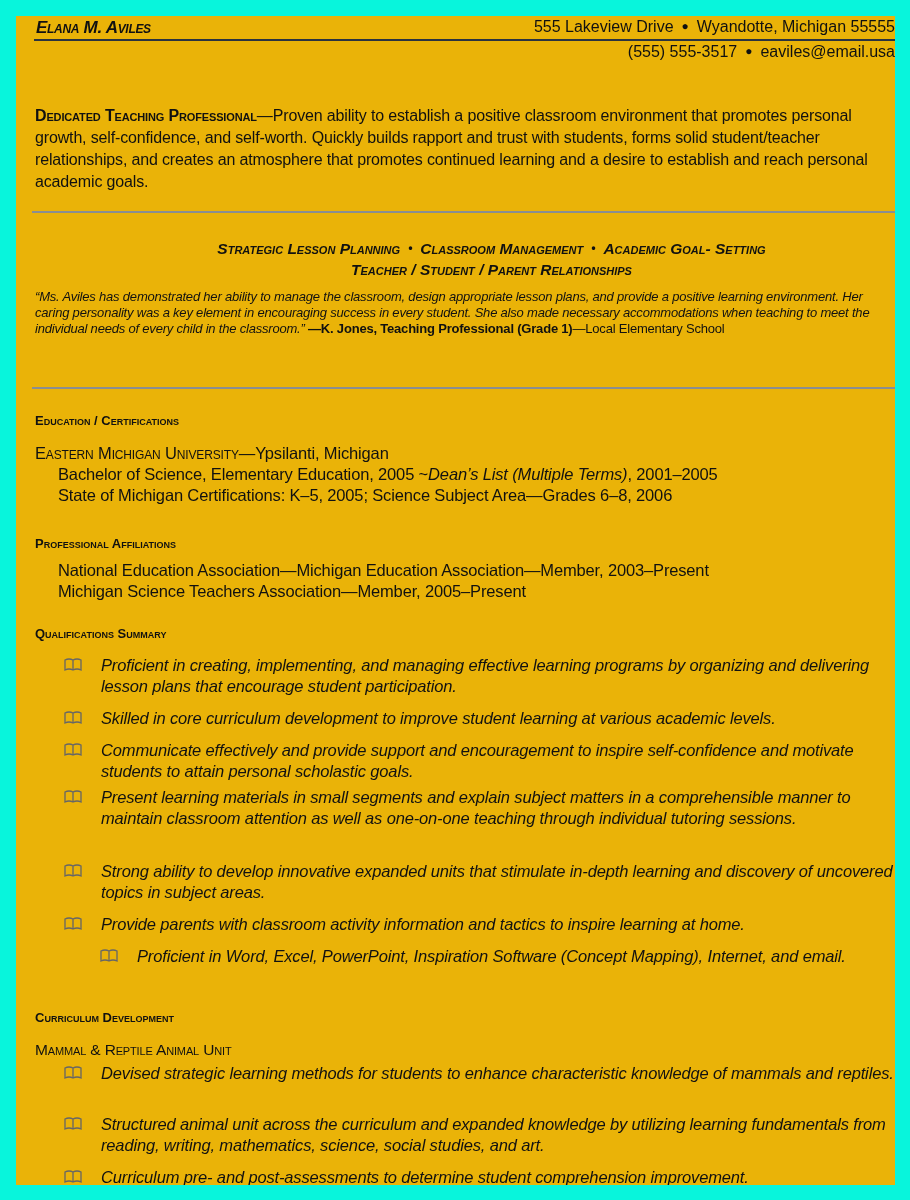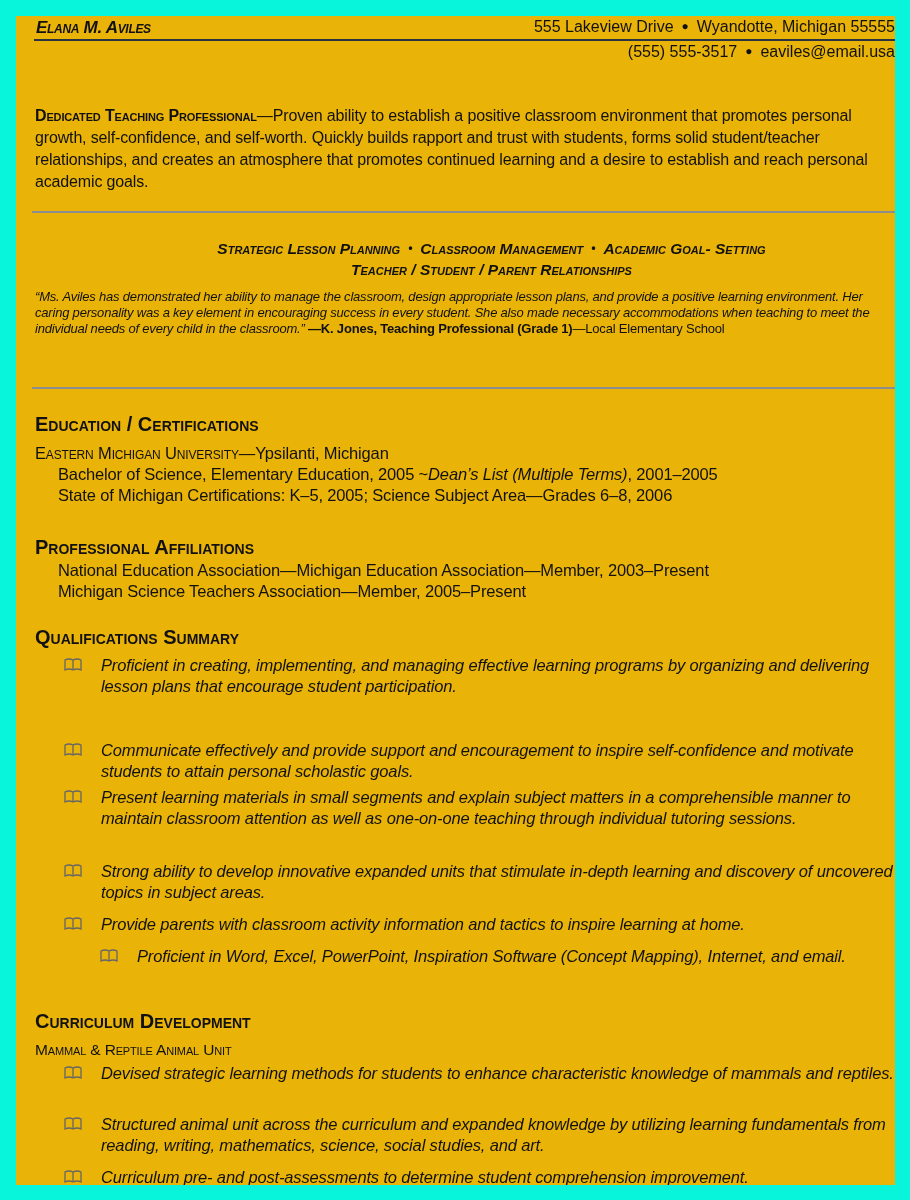--- a/index.html
+++ b/index.html
@@ -38,21 +38,21 @@
     margin-left: 36px;
   }
   .quote {
     position: absolute; left: 19px; top: 273px; width: 860px;
     font-size: 13px; line-height: 16px; font-style: italic; letter-spacing: -0.2px;
   }
   .quote b { font-style: normal; }
   .quote .plain { font-style: normal; }
 
   .h {
-    position: absolute; left: 19px; font-size: 20px; font-weight: bold; font-variant: small-caps;
+    position: absolute; left: 19px; font-size: 13px; font-weight: bold; font-variant: small-caps;
     white-space: nowrap;
   }
   .line { position: absolute; font-size: 16.5px; white-space: nowrap; letter-spacing: -0.15px; }
   .sub { font-variant: small-caps; }
 
   .blist { position: absolute; left: 48px; width: 830px; font-style: italic; }
   .bitem { position: relative; padding-left: 37px; font-size: 16.5px; line-height: 21px; letter-spacing: -0.15px; }
   .bicon { position: absolute; left: 0; top: 3px; width: 18px; height: 14px; }
 </style>
 </head>
@@ -86,20 +86,28 @@
   <div class="line" style="left:42px; top:566px;">Michigan Science Teachers Association—Member, 2005–Present</div>
 
   <div class="h" style="top:610px;">Qualifications Summary</div>
 
   <div class="blist" style="top:639px;">
     <div class="bitem">
       <svg class="bicon" viewBox="0 0 18 14">
           <path d="M1 2 Q5 0 9 2 Q13 0 17 2 V12 Q13 10 9 12 Q5 10 1 12 Z M9 2 V12" fill="none" stroke="#666" stroke-width="1.3"></path>
         </svg>
       <span>Proficient in creating, implementing, and managing effective learning programs by organizing and delivering lesson plans that encourage student participation.</span>
+    </div>
+  </div>
+  <div class="blist" style="top:692px;">
+    <div class="bitem">
+      <svg class="bicon" viewBox="0 0 18 14">
+          <path d="M1 2 Q5 0 9 2 Q13 0 17 2 V12 Q13 10 9 12 Q5 10 1 12 Z M9 2 V12" fill="none" stroke="#666" stroke-width="1.3"></path>
+        </svg>
+      <span>Skilled in core curriculum development to improve student learning at various academic levels.</span>
     </div>
   </div>
   <div class="blist" style="top:724px;">
     <div class="bitem">
       <svg class="bicon" viewBox="0 0 18 14">
           <path d="M1 2 Q5 0 9 2 Q13 0 17 2 V12 Q13 10 9 12 Q5 10 1 12 Z M9 2 V12" fill="none" stroke="#666" stroke-width="1.3"></path>
         </svg>
       <span>Communicate effectively and provide support and encouragement to inspire self-confidence and motivate students to attain personal scholastic goals.</span>
     </div>
   </div>

